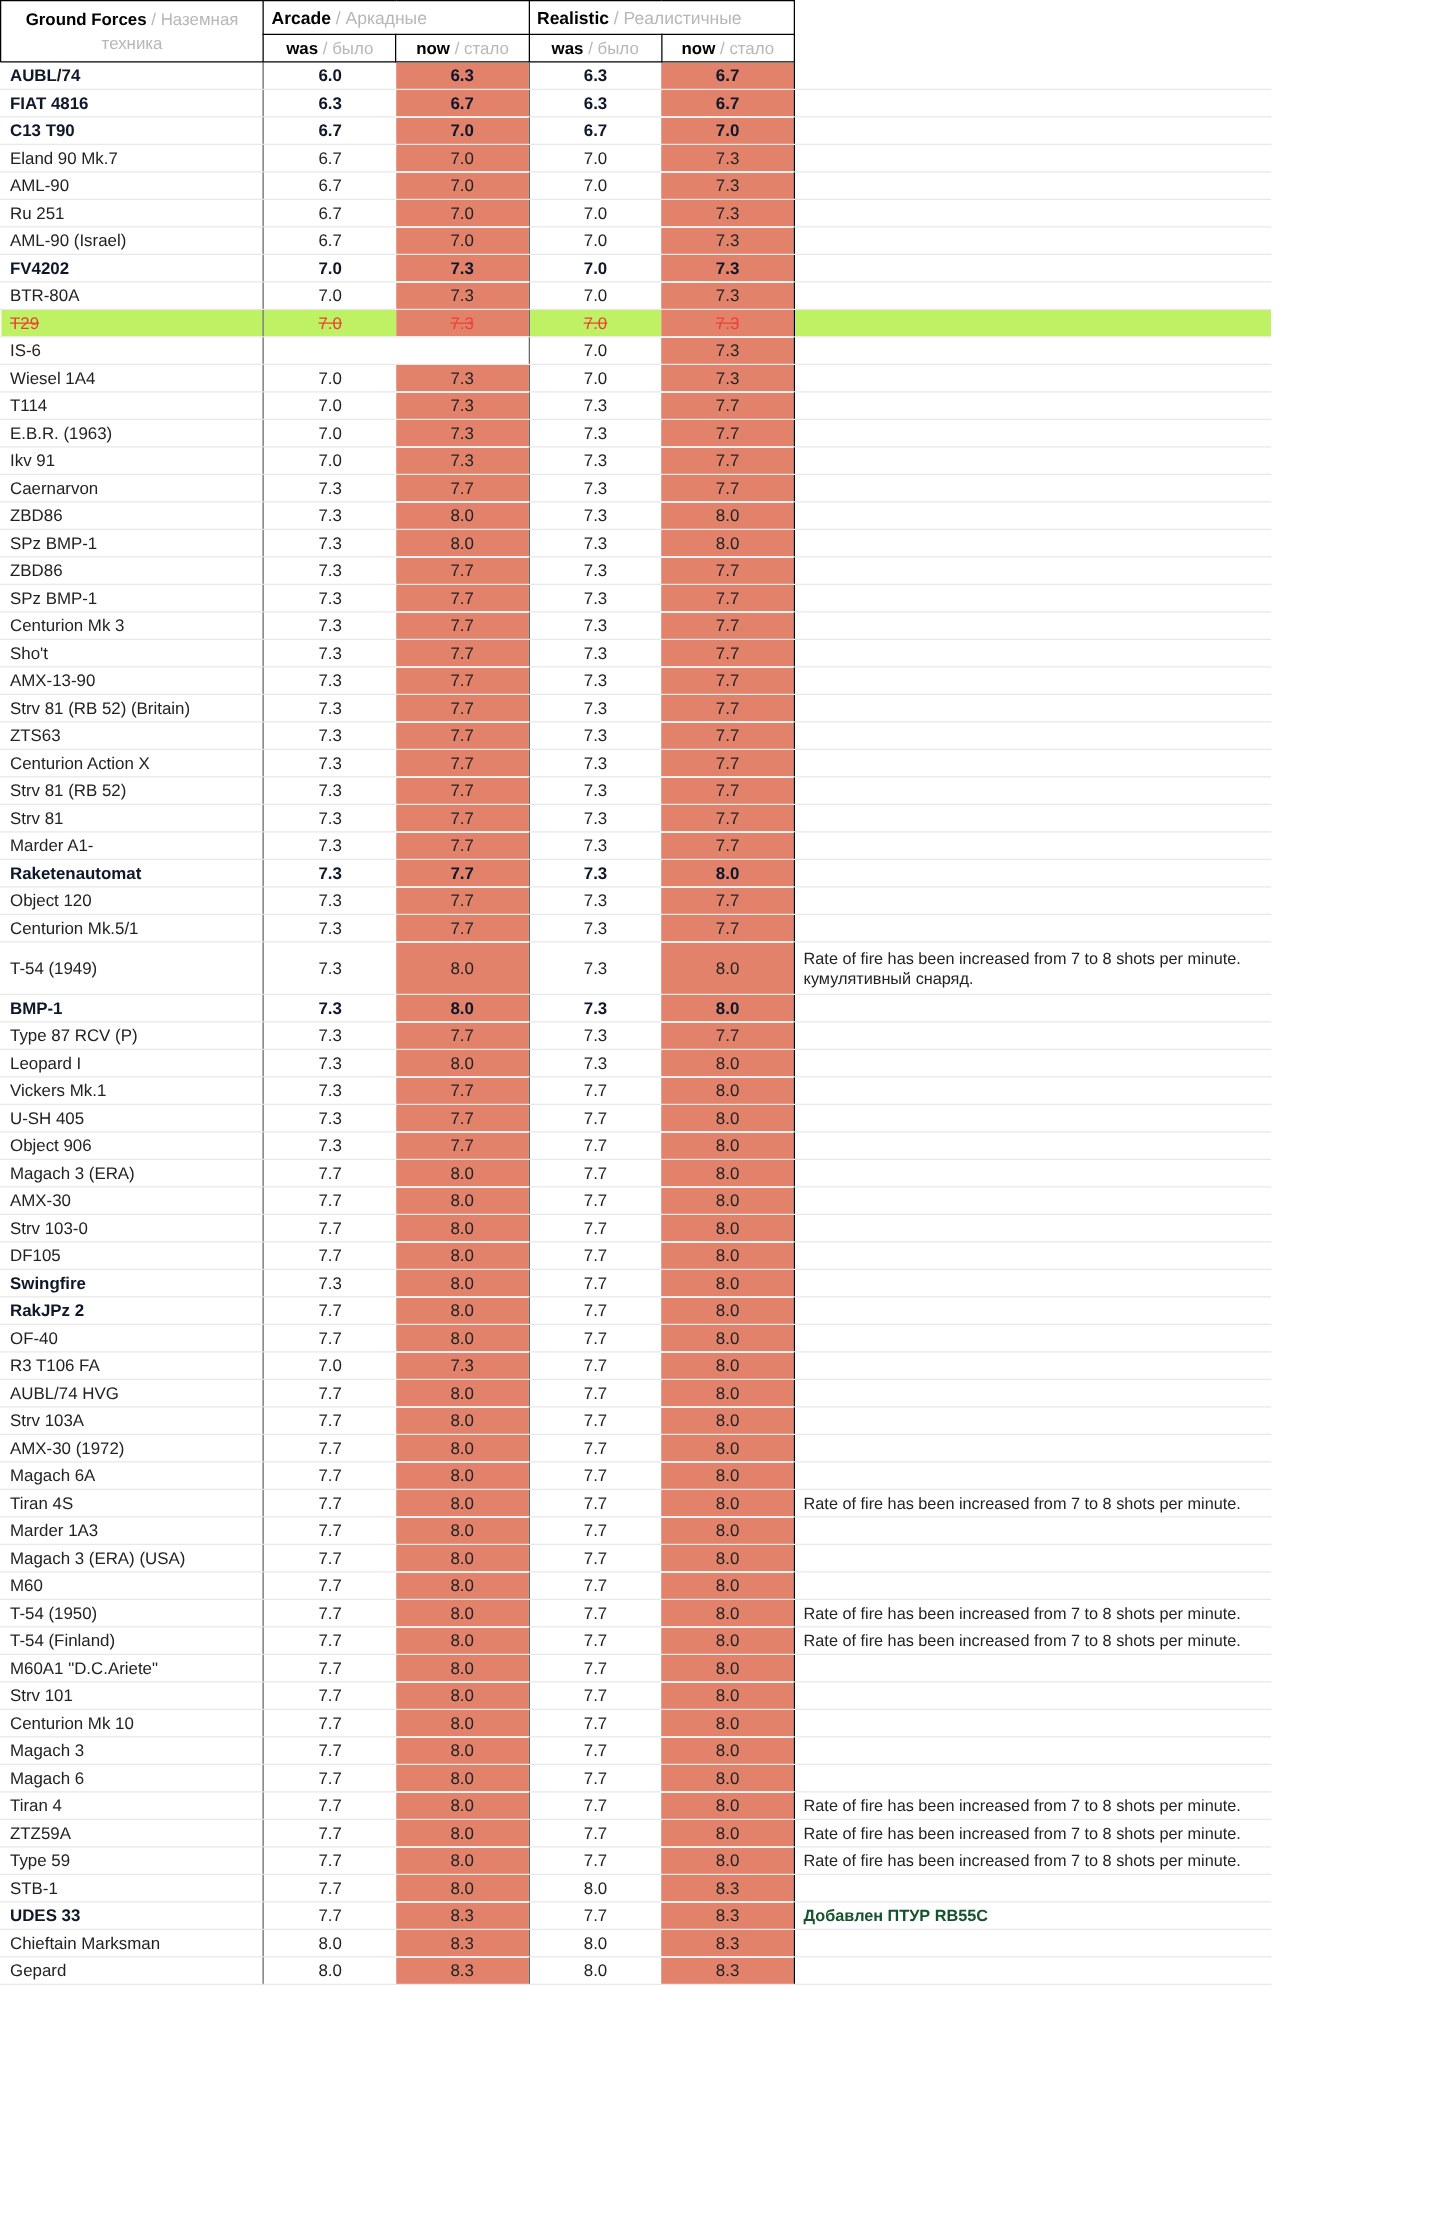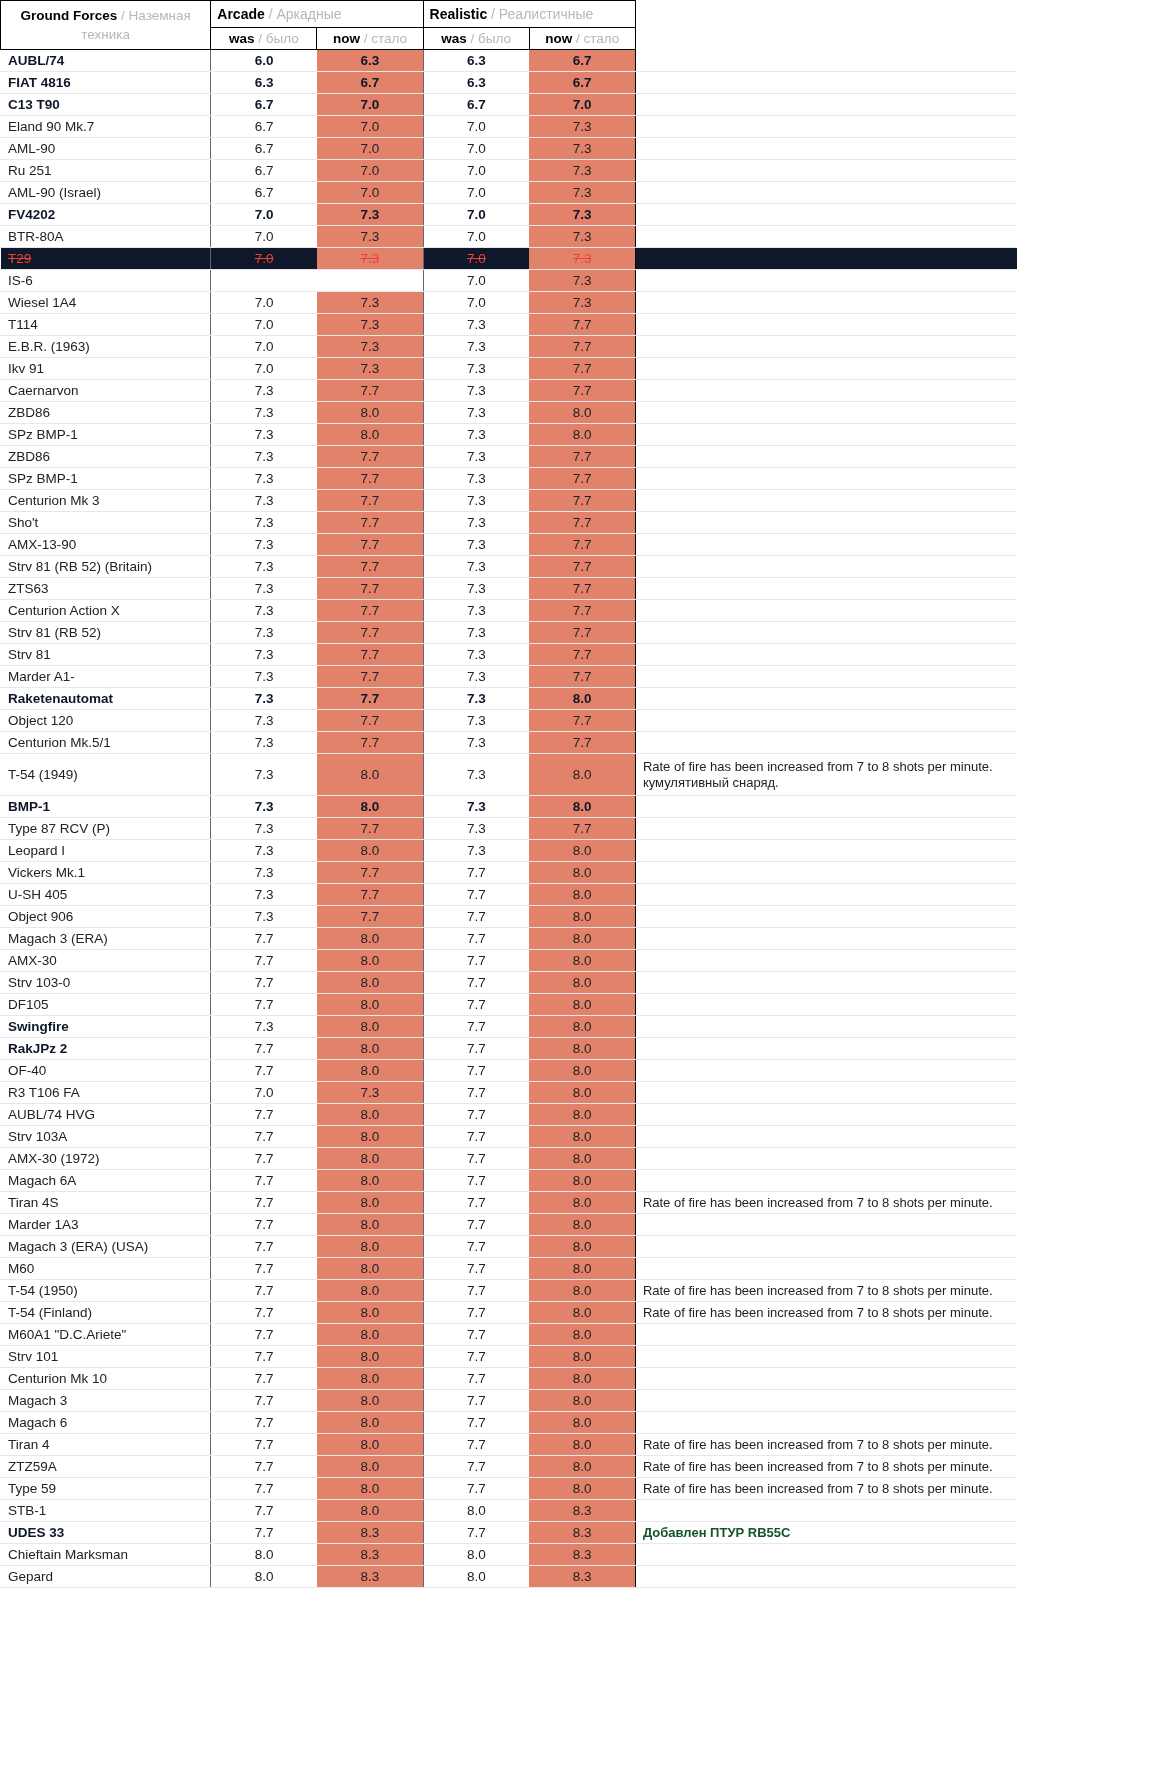--- a/index.html
+++ b/index.html
@@ -80,21 +80,21 @@
     font-size: 13px;
     white-space: normal;
     line-height: 1.25;
     padding-left: 7px;
   }
 
   .hl { background: #e2826b; }
   .blue { color: #0f172a; font-weight: bold; }
   .bluecmt { color: #14532d; font-weight: bold; font-size: 13px; }
   .strike { color: #ea4335; text-decoration: line-through; font-weight: normal; }
-  tr.greyrow td { background: #0f172a; }
+  tr.greyrow td { background: #bef264; }
   tr.greyrow td.hl { background: #e2826b; }
   tr.tall td { height: 42px; vertical-align: middle; }
   td.empty { background: #ffffff; }
 </style>
 </head>
 <body>
 
 <table class="grid">
   <colgroup>
     <col class="c-name">

